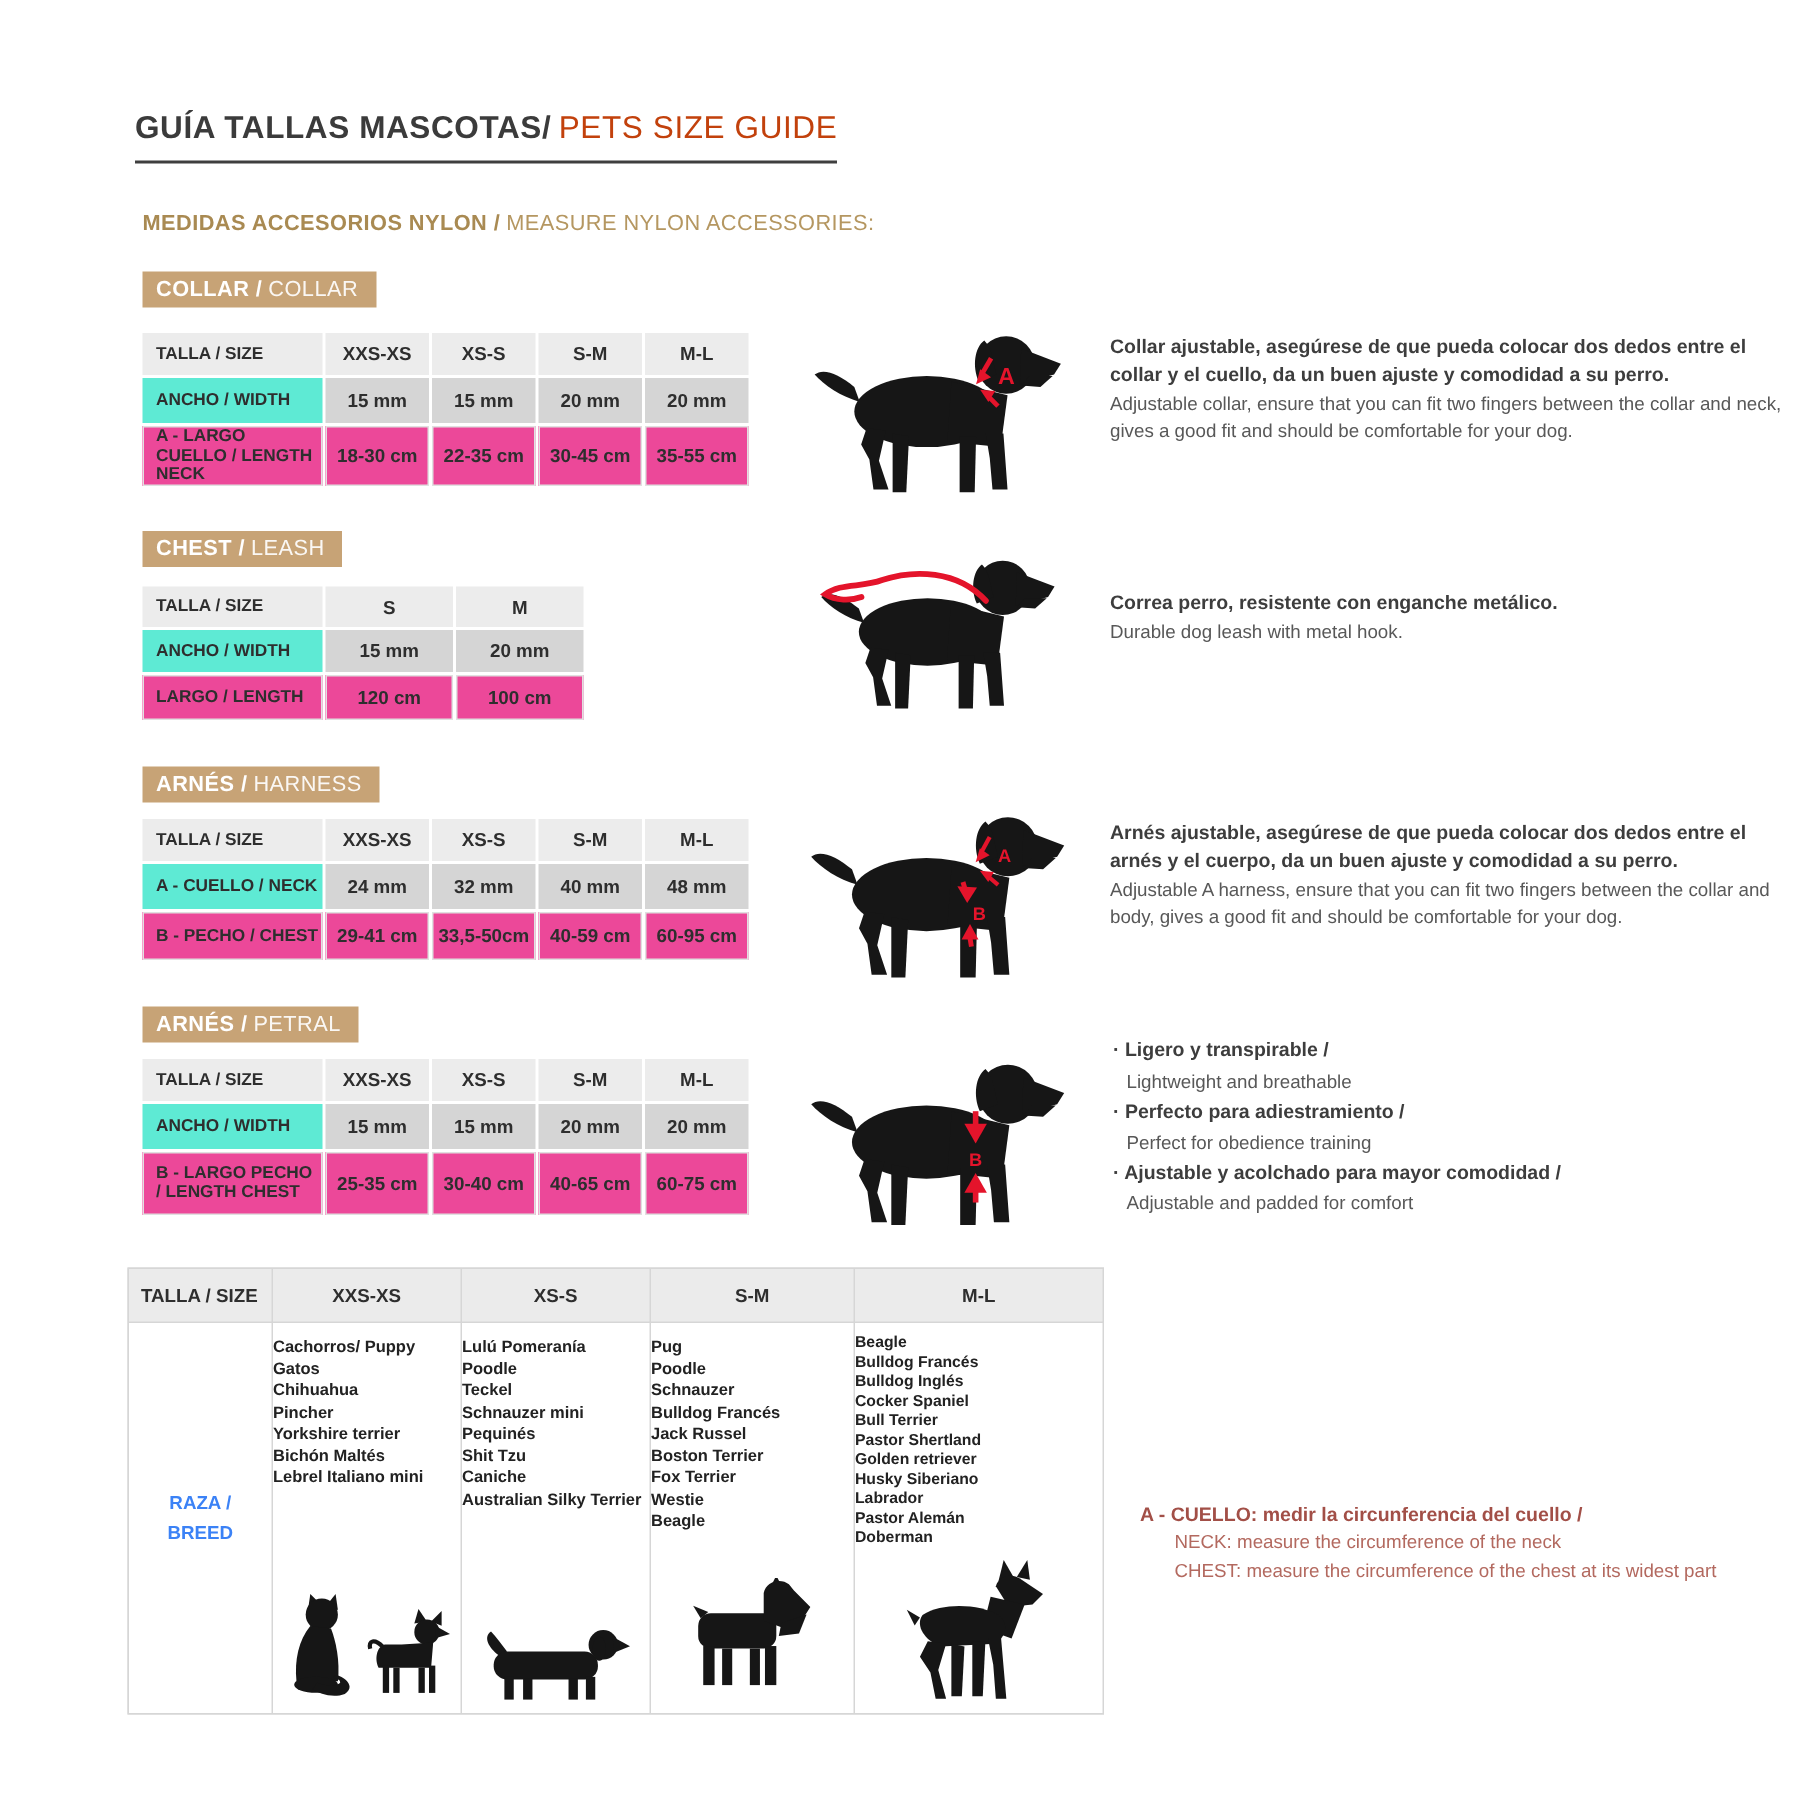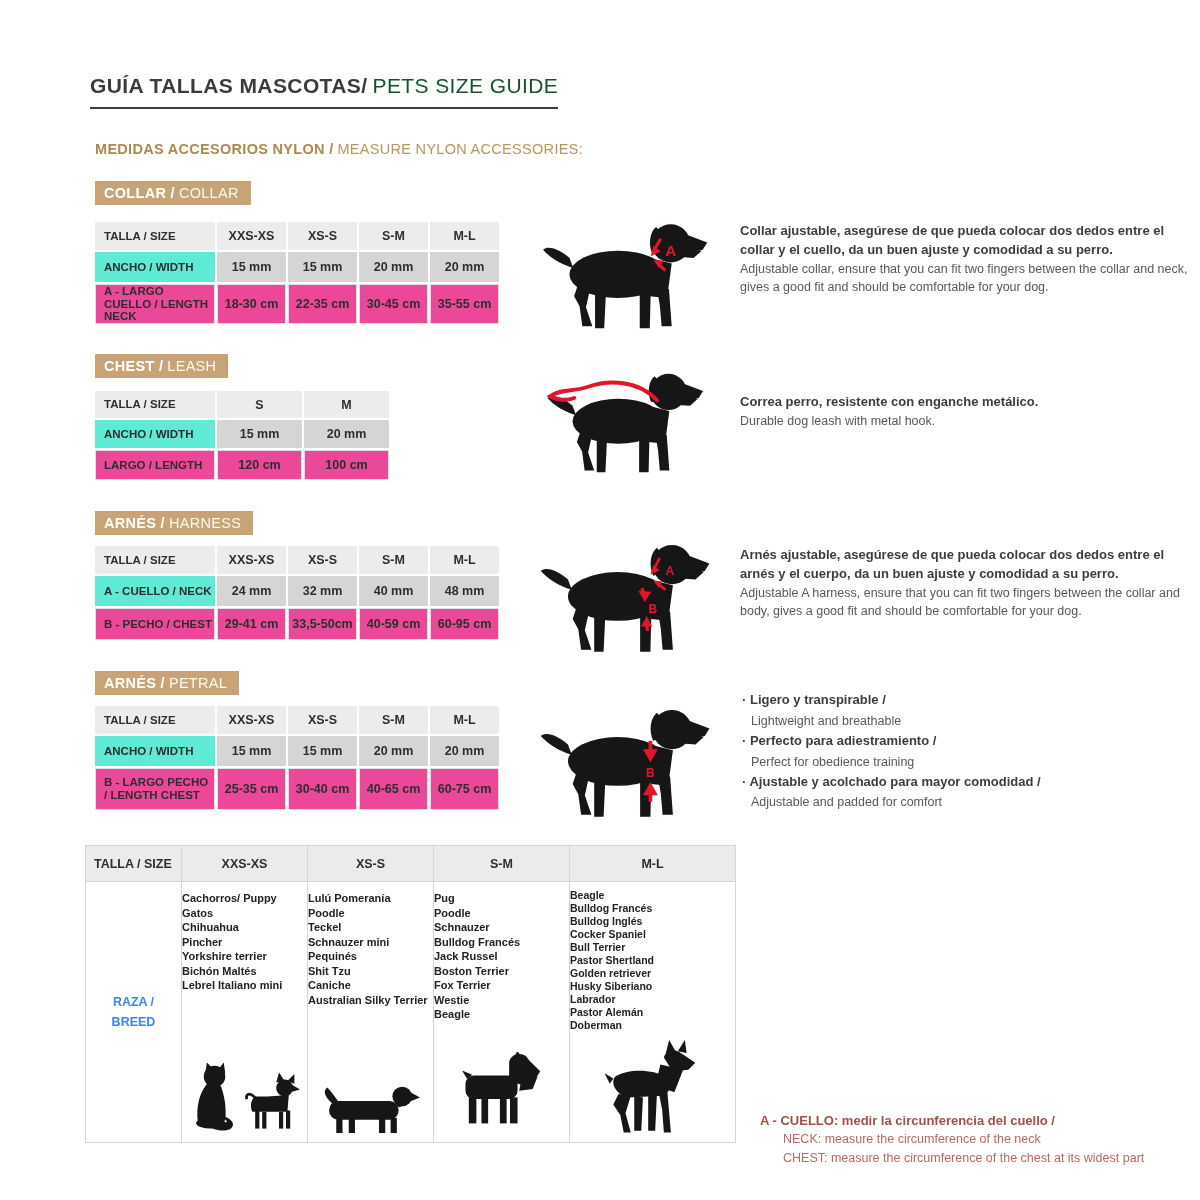--- a/index.html
+++ b/index.html
@@ -2,21 +2,21 @@
 <html><head>
 <meta charset="utf-8">
 <style>
   html,body{margin:0;padding:0;background:#fff;}
   body{width:1200px;height:1200px;font-family:"Liberation Sans",sans-serif;color:#3a3a3a;}
   .page{position:relative;width:1200px;height:1200px;overflow:hidden;background:#fff;}
   .abs{position:absolute;}
 
   .title{left:90px;top:74px;font-size:21px;font-weight:bold;letter-spacing:.4px;color:#3b3b3b;
          border-bottom:2px solid #3f3f3f;padding-bottom:9px;white-space:nowrap;}
-  .title .en{font-weight:400;color:#14532d;margin-left:5px;}
+  .title .en{font-weight:400;color:#c2410c;margin-left:5px;}
 
   .subtitle{left:95px;top:141px;font-size:14.5px;font-weight:bold;color:#a98a52;letter-spacing:.3px;white-space:nowrap;}
   .subtitle .en{font-weight:400;color:#b59761;margin-left:4px;}
 
   .badge{background:#c7a376;color:#fff;font-size:14.5px;font-weight:bold;
          padding:4px 12px 4px 9px;letter-spacing:.3px;white-space:nowrap;display:inline-block;}
   .badge .en{font-weight:400;opacity:.92;margin-left:4px;}
 
   .size-table{display:grid;gap:2px;font-size:12.5px;font-weight:bold;color:#2e2e2e;}
   .size-table .cell{display:flex;align-items:center;justify-content:center;text-align:center;line-height:1.12;}
@@ -41,21 +41,21 @@
         font-size:12.5px;font-weight:bold;color:#2e2e2e;}
   .bt-h.lbl{justify-content:flex-start;padding-left:8px;}
   .bt-c{background:#fff;position:relative;}
   .breed-list{padding-top:9px;font-size:11px;font-weight:bold;line-height:14.5px;text-align:left;color:#222;}
   .bt-c.ml .breed-list{font-size:10.5px;line-height:13px;padding-top:7px;}
   .rowlabel{background:#fff;display:flex;flex-direction:column;align-items:center;justify-content:center;
             font-size:12.5px;font-weight:bold;color:#3b82f6;line-height:1.6;}
   .sil-wrap{position:absolute;bottom:6px;left:50%;transform:translateX(-50%);
             display:flex;gap:8px;align-items:flex-end;}
 
-  .notes{left:760px;top:1108px;width:440px;font-size:13px;}
+  .notes{left:760px;top:997px;width:440px;font-size:13px;}
   .note-es{font-weight:bold;color:#a24f47;line-height:1.2;margin-top:5px;}
   .note-en{color:#b3695f;font-size:12.5px;padding-left:23px;margin-top:3px;margin-bottom:5px;}
 
   svg text{font-family:"Liberation Sans",sans-serif;}
 </style>
 </head>
 <body>
 
 <div class="page">
 

